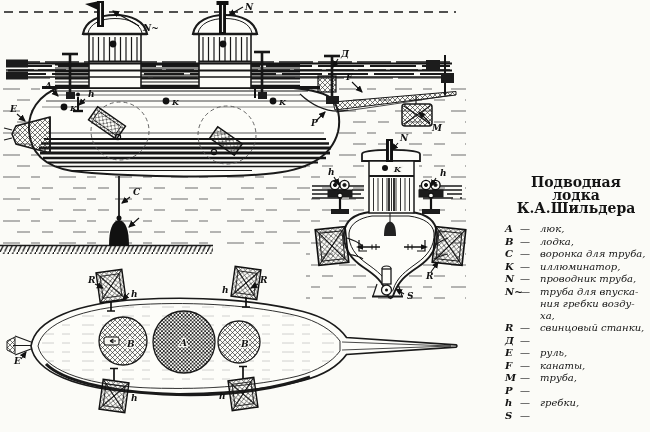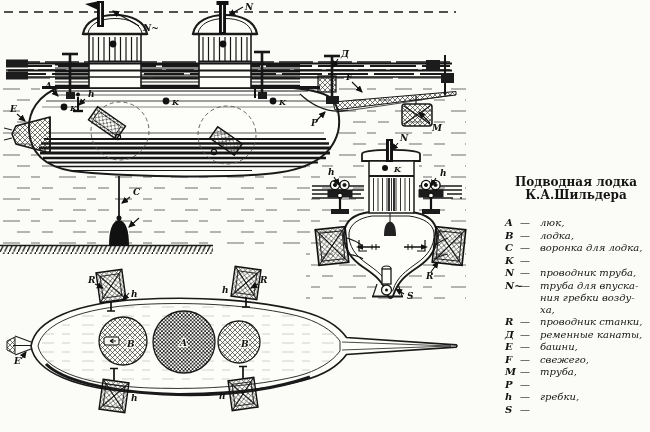--- a/index.html
+++ b/index.html
@@ -3,21 +3,21 @@
 <meta charset="utf-8">
 <style>
   html,body{margin:0;padding:0;background:#e8e8e4;}
   .stage{position:relative;width:650px;height:432px;background:#fbfbf7;overflow:hidden;
          font-family:"DejaVu Serif", serif;}
   .stage svg{position:absolute;left:0;top:0;}
   .cl{font:italic bold 9px "DejaVu Serif", serif;fill:#111;}
   .cls{font:italic bold 8px "DejaVu Serif", serif;fill:#111;}
   .clh{paint-order:stroke;stroke:#f6f6f1;stroke-width:2.6px;}
   .legend{position:absolute;left:505px;top:176px;width:142px;color:#141414;}
-  .legend-title{text-align:center;font-weight:bold;font-size:12px;line-height:13px;margin-bottom:15px;}
+  .legend-title{text-align:center;font-weight:bold;font-size:14px;line-height:13px;margin-bottom:8px;}
   .lrow{display:flex;font-style:italic;font-size:10px;line-height:12px;margin-bottom:0.5px;}
   .lt{width:15px;flex:none;font-weight:bold;}
   .ldash{width:20px;flex:none;font-style:normal;}
   .llb{flex:1;white-space:pre-line;}
 </style>
 </head>
 <body>
 
 <div class="stage">
 
@@ -376,57 +376,57 @@
           <span class="llb">люк,</span>
         </div>
     <div class="lrow">
           <span class="lt">B</span>
           <span class="ldash">—</span>
           <span class="llb">лодка,</span>
         </div>
     <div class="lrow">
           <span class="lt">C</span>
           <span class="ldash">—</span>
-          <span class="llb">воронка для лодка,</span>
+          <span class="llb">воронка для труба,</span>
         </div>
     <div class="lrow">
           <span class="lt">K</span>
           <span class="ldash">—</span>
+          <span class="llb">иллюминатор,</span>
         </div>
     <div class="lrow">
           <span class="lt">N</span>
           <span class="ldash">—</span>
           <span class="llb">проводник труба,</span>
         </div>
     <div class="lrow">
           <span class="lt">N~</span>
           <span class="ldash">—</span>
           <span class="llb">труба для впуска-
 ния гребки возду-
 ха,</span>
         </div>
     <div class="lrow">
           <span class="lt">R</span>
           <span class="ldash">—</span>
-          <span class="llb">проводник станки,</span>
+          <span class="llb">свинцовый станки,</span>
         </div>
     <div class="lrow">
           <span class="lt">Д</span>
           <span class="ldash">—</span>
-          <span class="llb">ременные канаты,</span>
         </div>
     <div class="lrow">
           <span class="lt">E</span>
           <span class="ldash">—</span>
-          <span class="llb">башни,</span>
+          <span class="llb">руль,</span>
         </div>
     <div class="lrow">
           <span class="lt">F</span>
           <span class="ldash">—</span>
-          <span class="llb">свежего,</span>
+          <span class="llb">канаты,</span>
         </div>
     <div class="lrow">
           <span class="lt">M</span>
           <span class="ldash">—</span>
           <span class="llb">труба,</span>
         </div>
     <div class="lrow">
           <span class="lt">P</span>
           <span class="ldash">—</span>
         </div>

